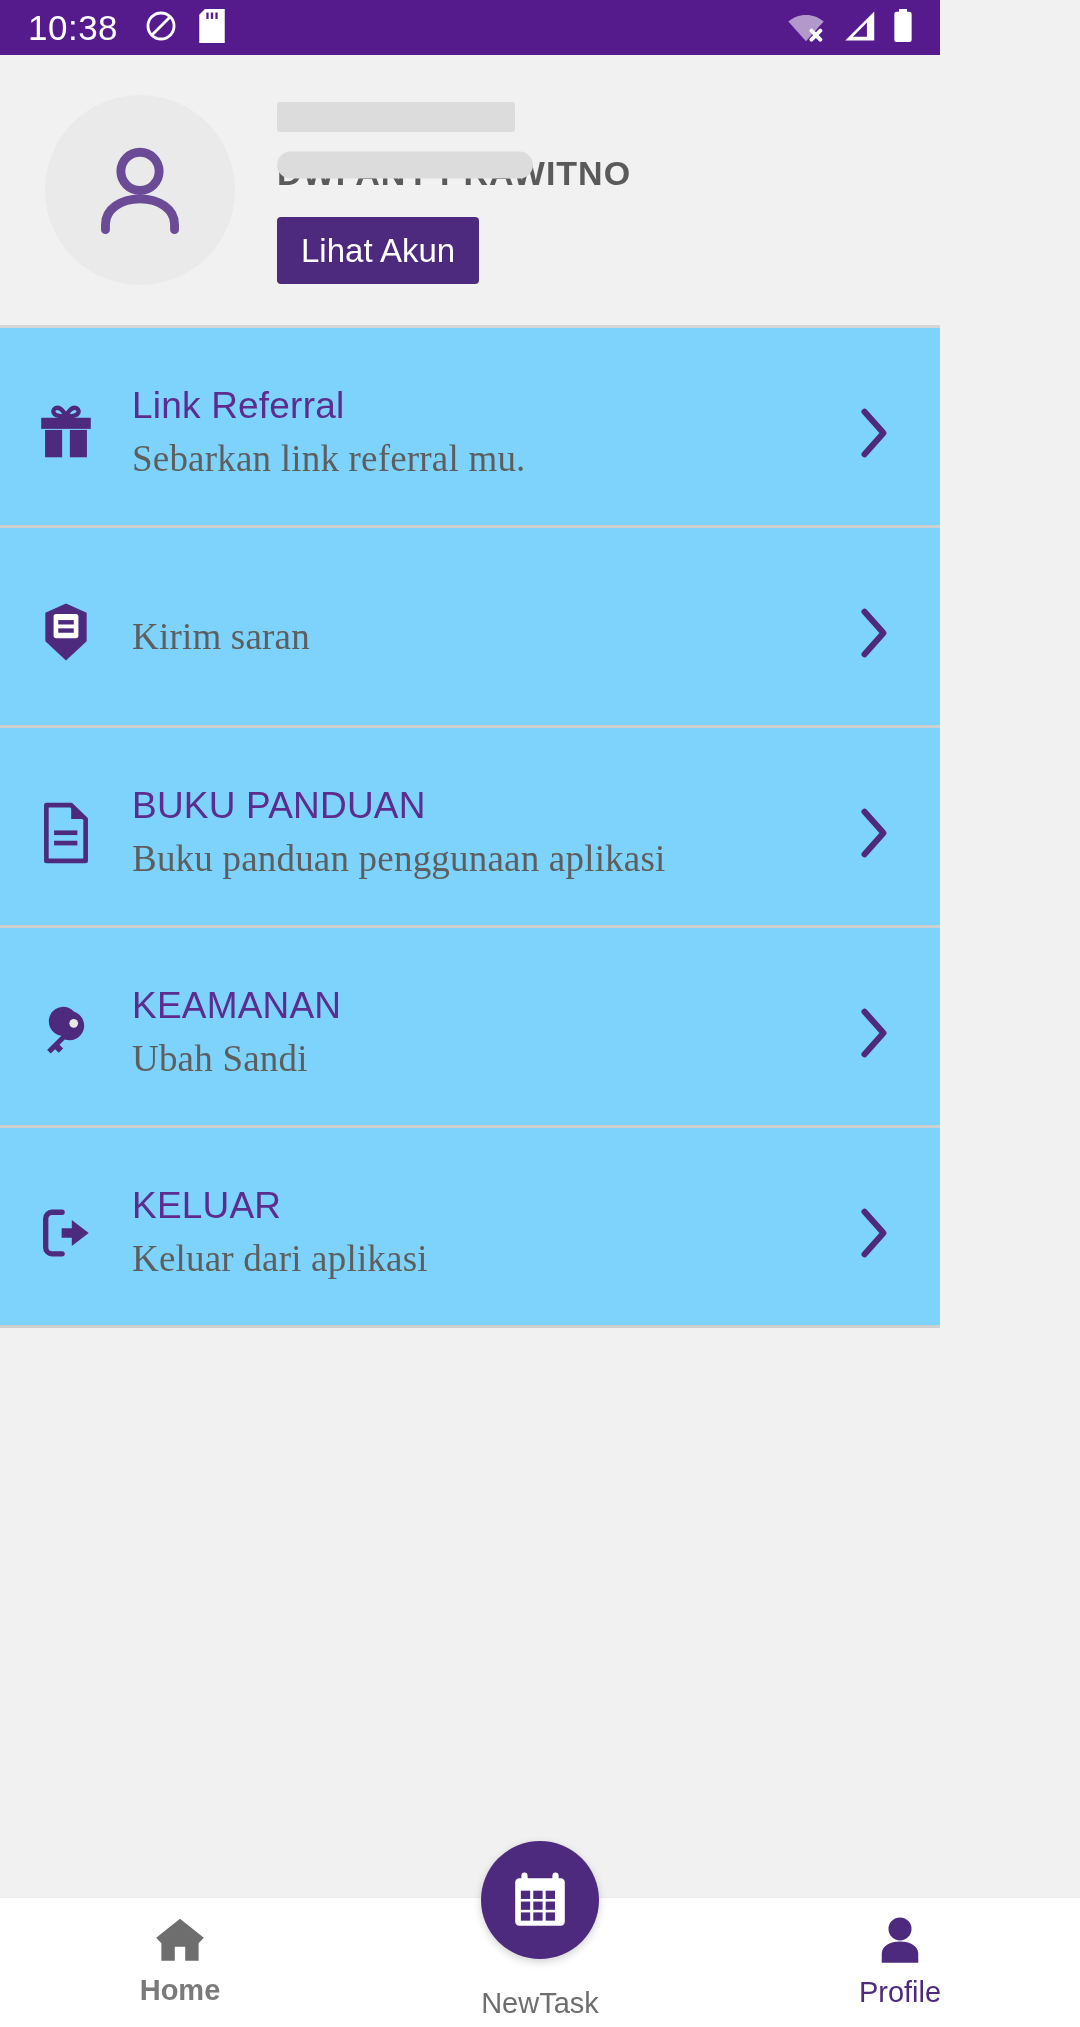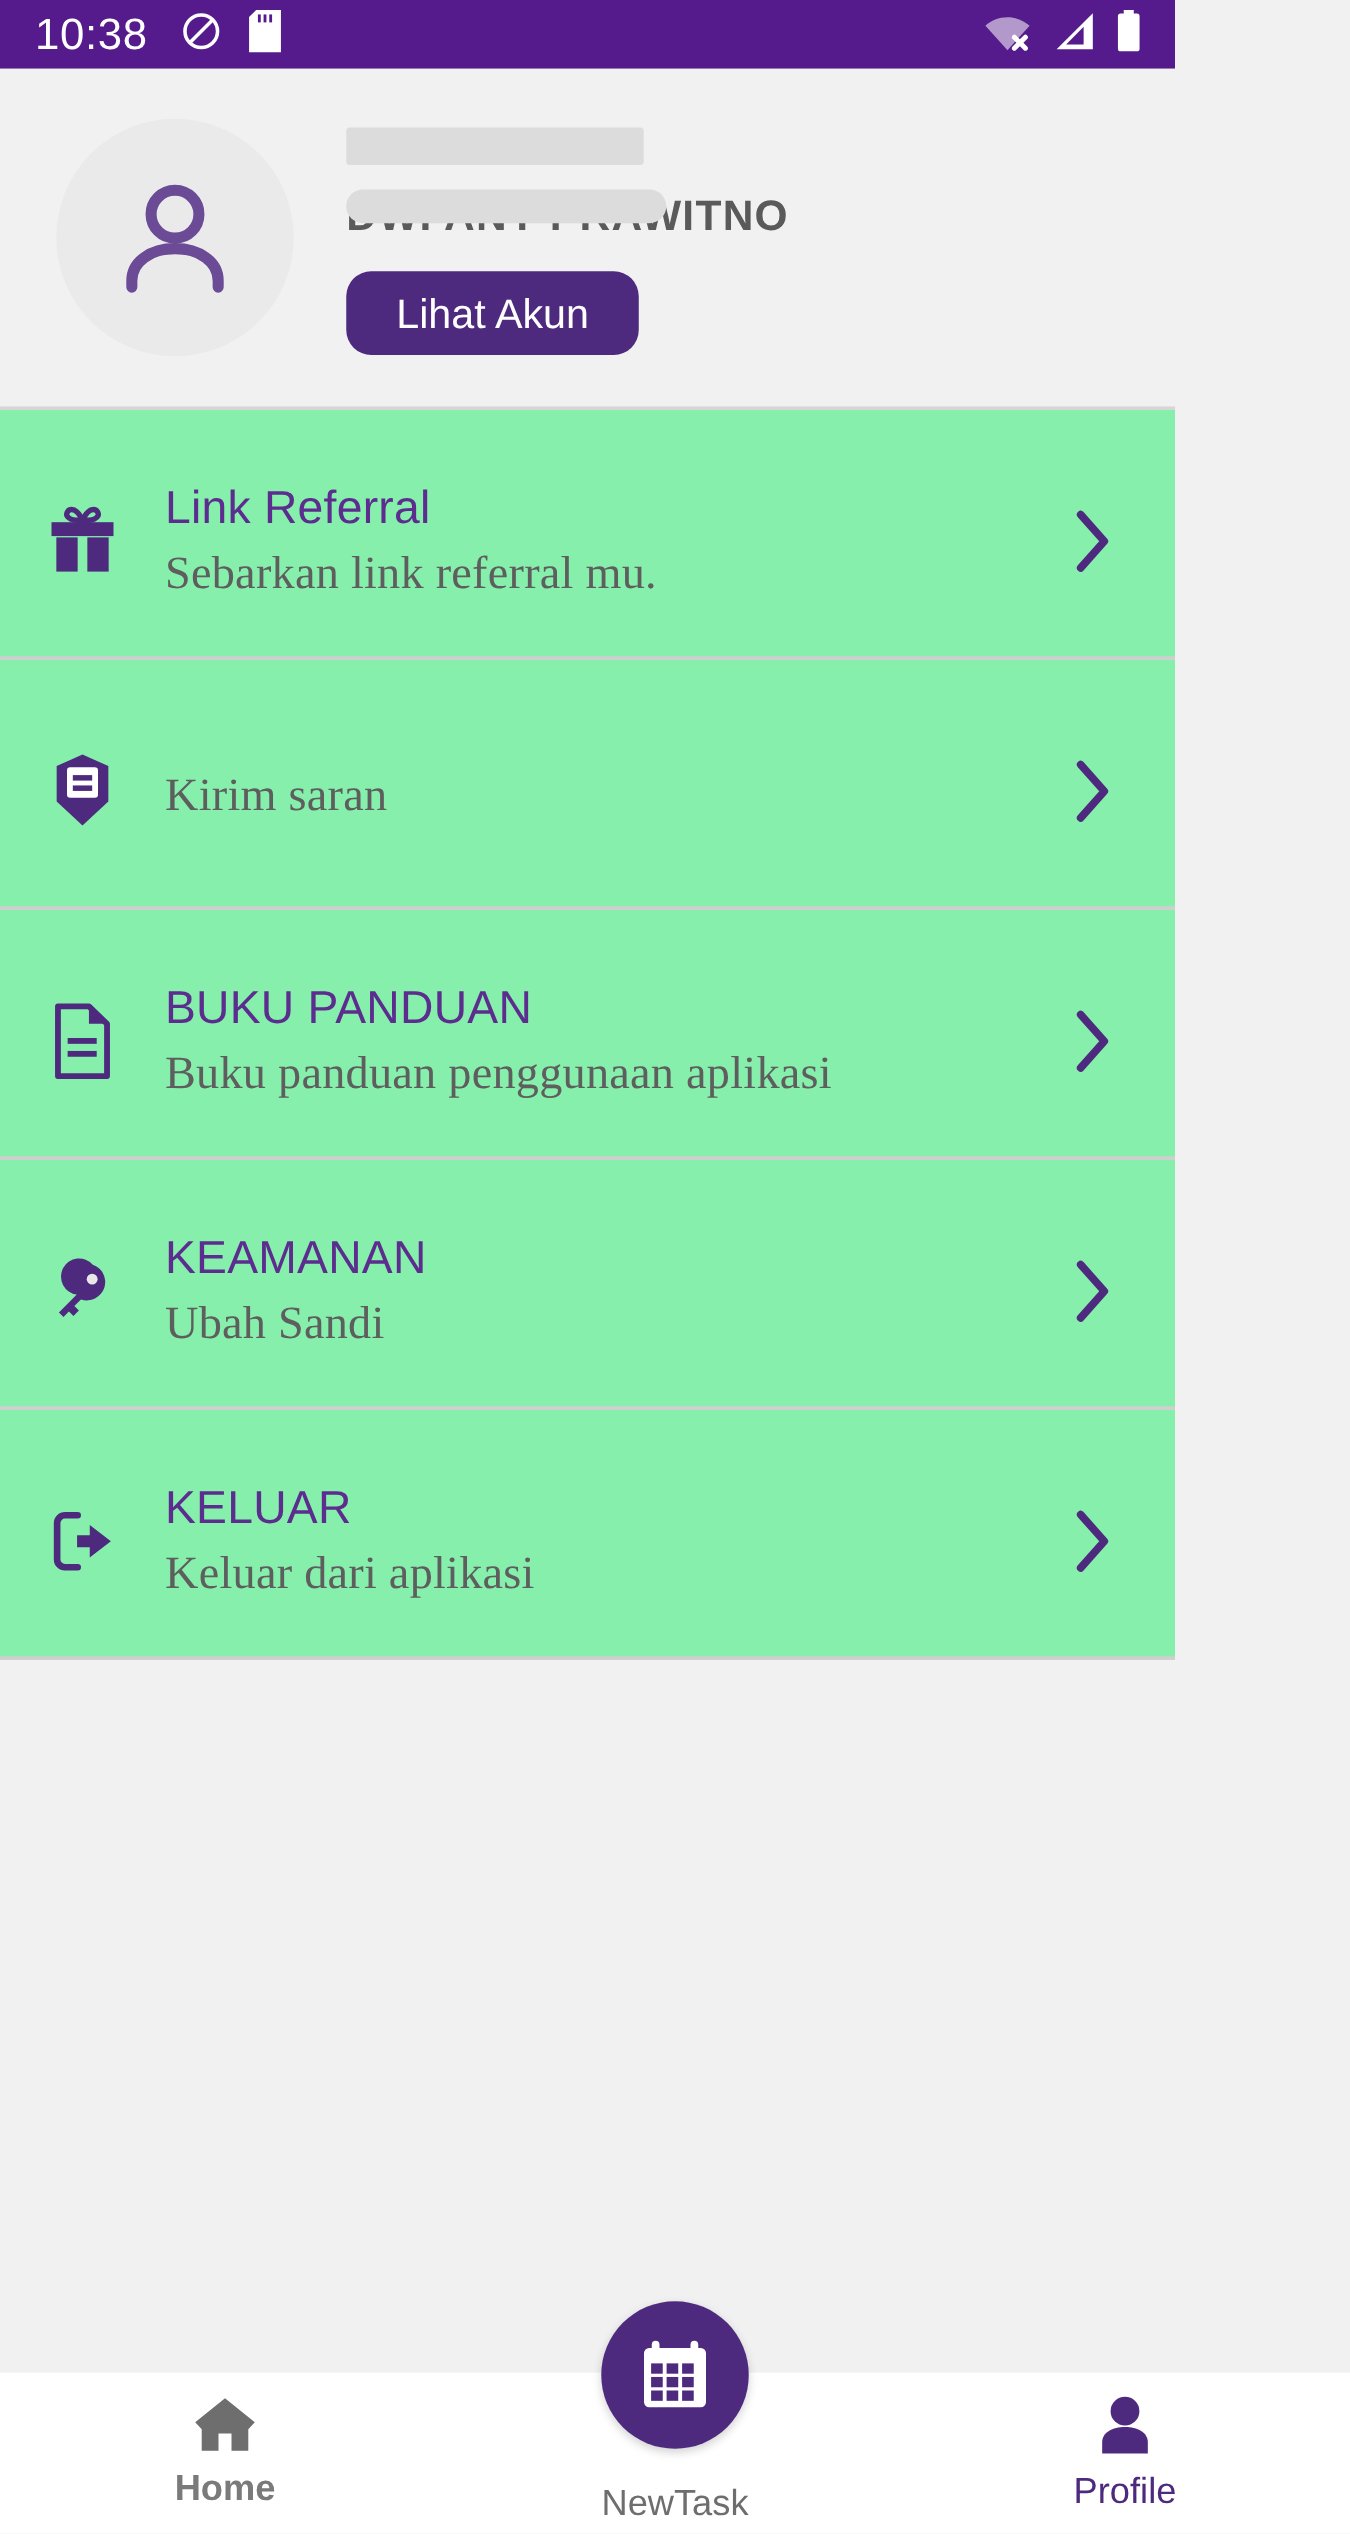--- a/index.html
+++ b/index.html
@@ -46,29 +46,29 @@
   }
   .redact-bar{
     position:absolute; left:0; top:50%; transform:translateY(-50%);
     background:#DCDCDC; border-radius:3px; pointer-events:none;
   }
   .redact-id{ width:238px; height:30px; }
   .redact-name{ width:256px; height:27px; border-radius:14px; }
   .btn-akun{
     margin-top:26px; align-self:flex-start;
     background:#4E2A7F; color:#fff; border:none;
-    border-radius:20px; padding:17px 40px;
+    border-radius:4px; padding:17px 24px;
     font-size:33px; font-family:"Liberation Sans", sans-serif;
     cursor:pointer; line-height:1;
   }
 
   
   .menu{ border-top:3px solid #D6D6D6; }
   .menu-item{
-    background:#86efac;
+    background:#7dd3fc;
     height:200px;
     display:flex; align-items:center;
     border-bottom:3px solid #CFCFCF;
     cursor:pointer; padding:12px 36px 0 0;
     position:relative;
   }
   .menu-icon{
     width:132px; flex:0 0 132px;
     display:flex; align-items:center; justify-content:center;
   }

